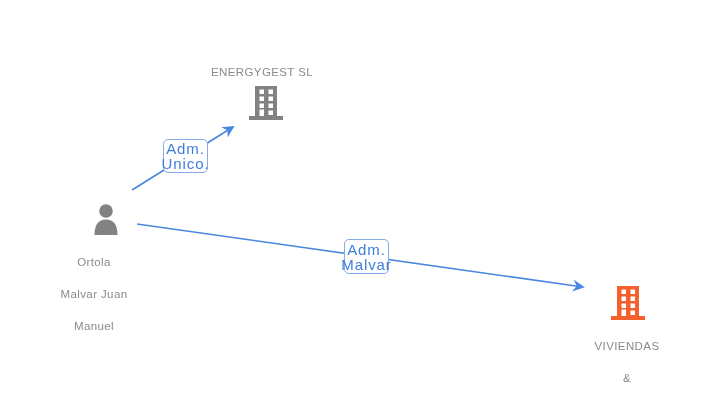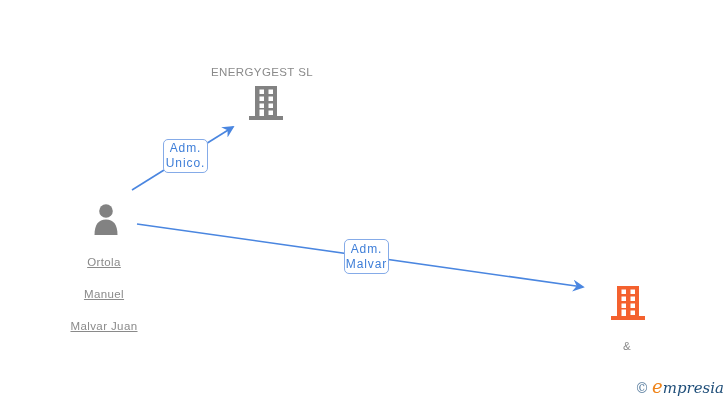--- a/index.html
+++ b/index.html
@@ -53,21 +53,21 @@
     position:absolute;
     box-sizing:border-box;
     background:#fff;
     border:1.5px solid var(--box-border-blue);
     border-radius:5px;
     display:flex;
     flex-direction:column;
     align-items:center;
     justify-content:center;
     color:var(--box-text-blue);
-    font-size:12px;
+    font-size:15px;
     letter-spacing:0.9px;
     line-height:15px;
     text-align:center;
   }
   #watermark{
     position:absolute;
     right:4px;
     bottom:3px;
     font-family:"DejaVu Serif","Liberation Serif",serif;
     font-size:15px;
@@ -121,53 +121,51 @@
       </g>
     </svg>
   </div>
 
   <div class="icon-wrap person-gray" style="left:92px;top:203px;">
     <svg width="28" height="32" viewBox="0 0 28 32" fill="currentColor">
       <circle cx="14" cy="8" r="6.8"></circle>
       <path d="M14,16.5 C6.5,16.5 2.5,21.5 2.5,32 L25.5,32 C25.5,21.5 21.5,16.5 14,16.5 Z"></path>
     </svg>
   </div>
-  <div class="node-label" style="left:44px;top:238px;width:120px;text-decoration:underline;">
+  <div class="node-label" style="left:34px;top:238px;width:120px;">
     <div>Ortola</div>
+    <div>Malvar Juan</div>
     <div>Manuel</div>
-    <div>Malvar Juan</div>
   </div>
 
   <div class="icon-wrap company-orange" style="left:610px;top:285px;">
     <svg width="36" height="36" viewBox="0 0 36 36" fill="currentColor">
       <rect x="1" y="31" width="34" height="4"></rect>
       <rect x="7" y="1" width="22" height="33"></rect>
       <g fill="#ffffff">
         <rect x="11.5" y="4.5" width="4.5" height="4.5"></rect>
         <rect x="20.5" y="4.5" width="4.5" height="4.5"></rect>
         <rect x="11.5" y="11.5" width="4.5" height="4.5"></rect>
         <rect x="20.5" y="11.5" width="4.5" height="4.5"></rect>
         <rect x="11.5" y="18.5" width="4.5" height="4.5"></rect>
         <rect x="20.5" y="18.5" width="4.5" height="4.5"></rect>
         <rect x="20.5" y="25.5" width="4.5" height="4.5"></rect>
         <rect x="11.5" y="24.5" width="4.5" height="6.5"></rect>
       </g>
     </svg>
   </div>
   <div class="node-label" style="left:567px;top:322px;width:120px;">
+    <div>VIVIENDAS</div>
     <div>&amp;</div>
     
   </div>
 
   <div class="edge-box" style="left:163px;top:139px;width:45px;height:34px;">
     <div>Adm.</div>
     <div>Unico.</div>
   </div>
   <div class="edge-box" style="left:344px;top:239px;width:45px;height:35px;">
     <div>Adm.</div>
     <div>Malvar</div>
   </div>
 
-  <div id="watermark">
-    <span class="copy">©</span><span class="brand-e">e</span><span class="brand-rest">mpresia</span>
-  </div>
 
 </div>
 
 </body></html>

